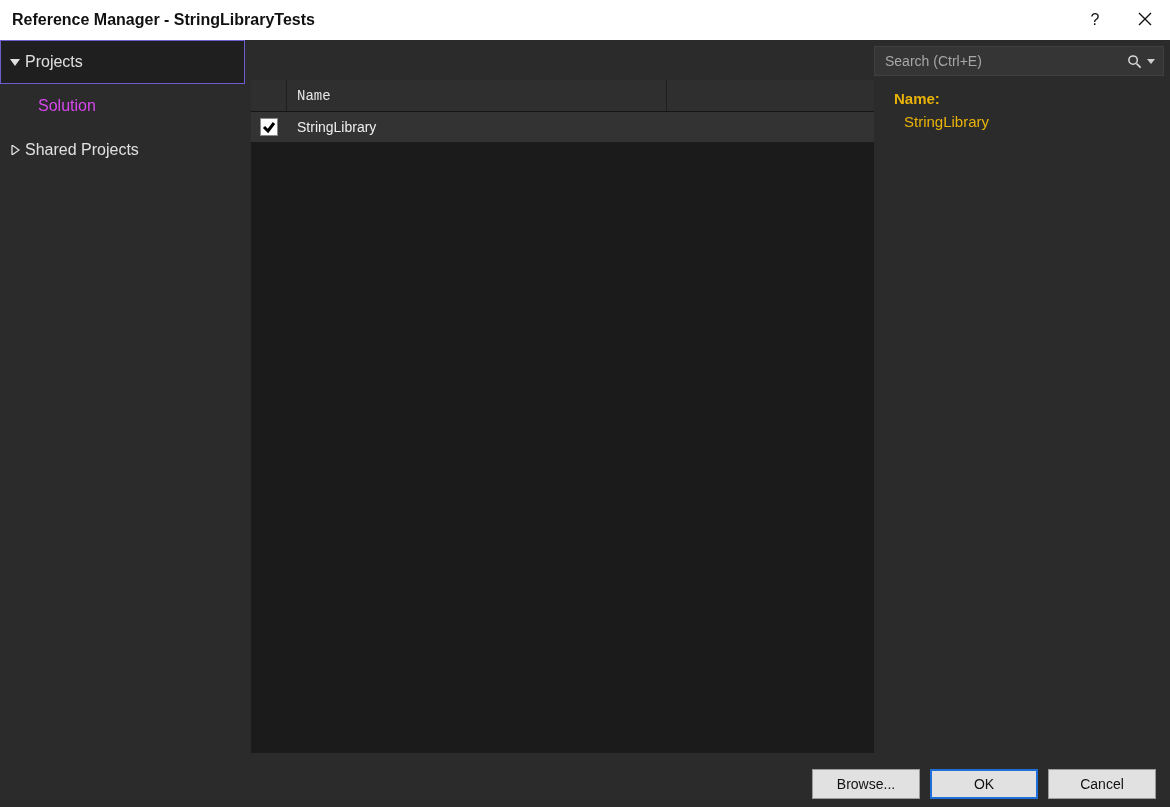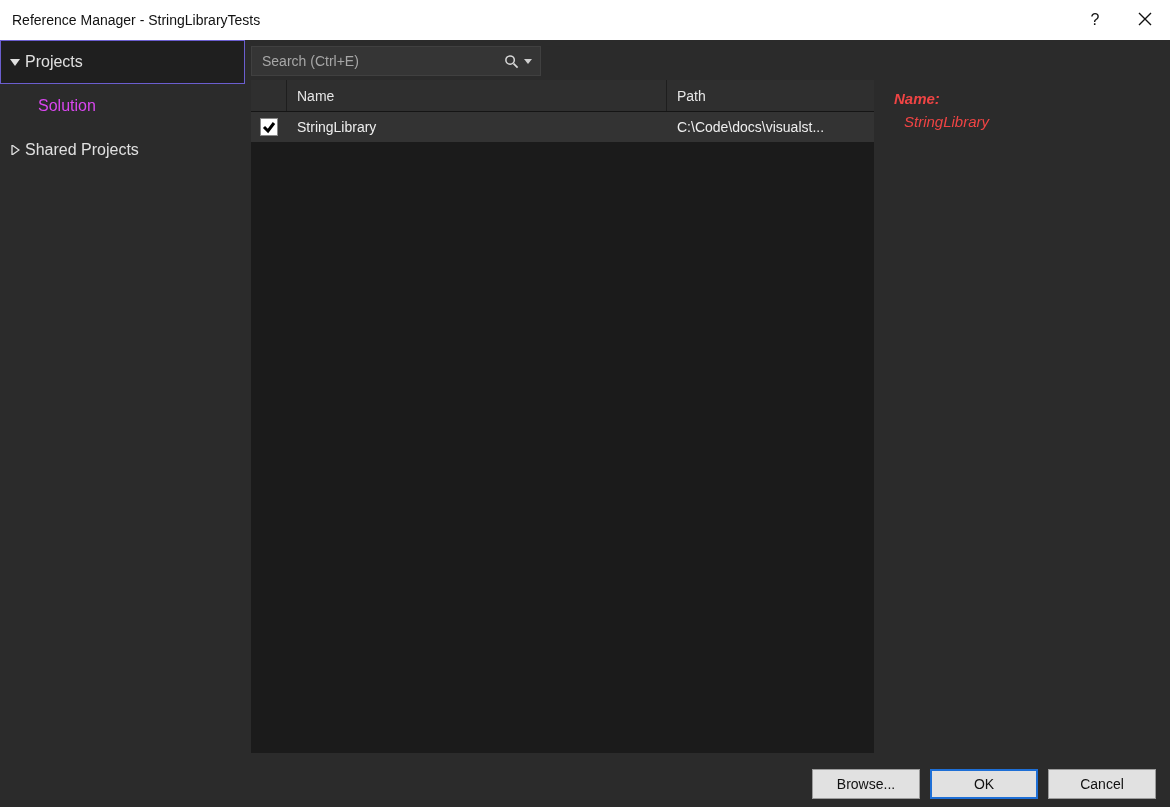--- a/index.html
+++ b/index.html
@@ -19,21 +19,21 @@
   }
   
   .titlebar {
     height: 40px;
     background: #ffffff;
     color: #111;
     display: flex;
     align-items: center;
     padding: 0 0 0 12px;
   }
-  .titlebar .title { flex: 0 0 auto; font-size: 14px; }
+  .titlebar .title { flex: 0 0 auto; font-size: 16px; font-weight: bold; }
   .titlebar .spacer { flex: 1 1 auto; }
   .titlebar .winbtn {
     width: 50px; height: 40px;
     display: flex; align-items: center; justify-content: center;
     color: #111;
   }
   .titlebar .help-q { font-size: 16px; }
   .titlebar .close-x svg { width: 14px; height: 14px; }
   
   .content {
@@ -77,20 +77,21 @@
   
   .center-right {
     flex: 1 1 auto;
     display: flex;
     flex-direction: column;
     background: #2b2b2b;
     min-width: 0;
   }
   .search-row {
     display: flex;
+    justify-content: flex-end;
     padding: 6px 6px 4px 6px;
   }
   .search-box {
     display: flex;
     align-items: center;
     background: #353535;
     border: 1px solid #404040;
     width: 290px;
     height: 30px;
     padding: 0 6px 0 10px;
@@ -130,20 +131,21 @@
     color: #e6e6e6;
     height: 32px;
     align-items: stretch;
     border-bottom: 1px solid #151515;
   }
   .col {
     display: flex;
     align-items: center;
     padding: 0 10px;
     border-right: 1px solid #1e1e1e;
+    font-family: Liberation Mono, monospace;
   }
   .col.chk { width: 36px; padding: 0; }
   .col.name { width: 380px; }
   .col.path { flex: 1 1 auto; border-right: none; }
   .list-row {
     display: flex;
     height: 30px;
     align-items: stretch;
     background: #333333;
     color: #eee;
@@ -166,23 +168,22 @@
     display: inline-flex;
     align-items: center;
     justify-content: center;
   }
   .chkbox svg { width: 14px; height: 14px; stroke: #000; stroke-width: 3; fill: none; }
   
   .detail-panel {
     width: 290px;
     background: #2b2b2b;
     padding: 10px 14px 10px 14px;
-    color: #ef4444;
+    color: #eab308;
     font-size: 15px;
-    font-style: italic;
   }
   .detail-panel .label { font-weight: 600; }
   .detail-panel .value { padding-left: 10px; margin-top: 6px; font-weight: 400; }
   
   .footer {
     height: 46px;
     background: #2b2b2b;
     display: flex;
     justify-content: flex-end;
     align-items: center;
@@ -266,38 +267,32 @@
       </div>
 
       <div class="panes">
 
         <div class="list-panel">
           <div class="list-header">
             <div class="col chk"></div>
             <div class="col name">
               <span>Name</span>
             </div>
-            <div class="col path">
-              <span>Path</span>
-            </div>
           </div>
           <div class="list-row">
             <div class="cell chk">
               <span class="chkbox">
                 <svg viewBox="0 0 14 14">
                     <path d="M2 7 L6 11 L12 3"></path>
                   </svg>
               </span>
             </div>
             <div class="cell name">
               <span>StringLibrary</span>
             </div>
-            <div class="cell path">
-              <span>C:\Code\docs\visualst...</span>
-            </div>
           </div>
         </div>
 
         <div class="detail-panel">
           <div class="label">Name:</div>
           <div class="value">StringLibrary</div>
         </div>
       </div>
     </div>
   </div>

